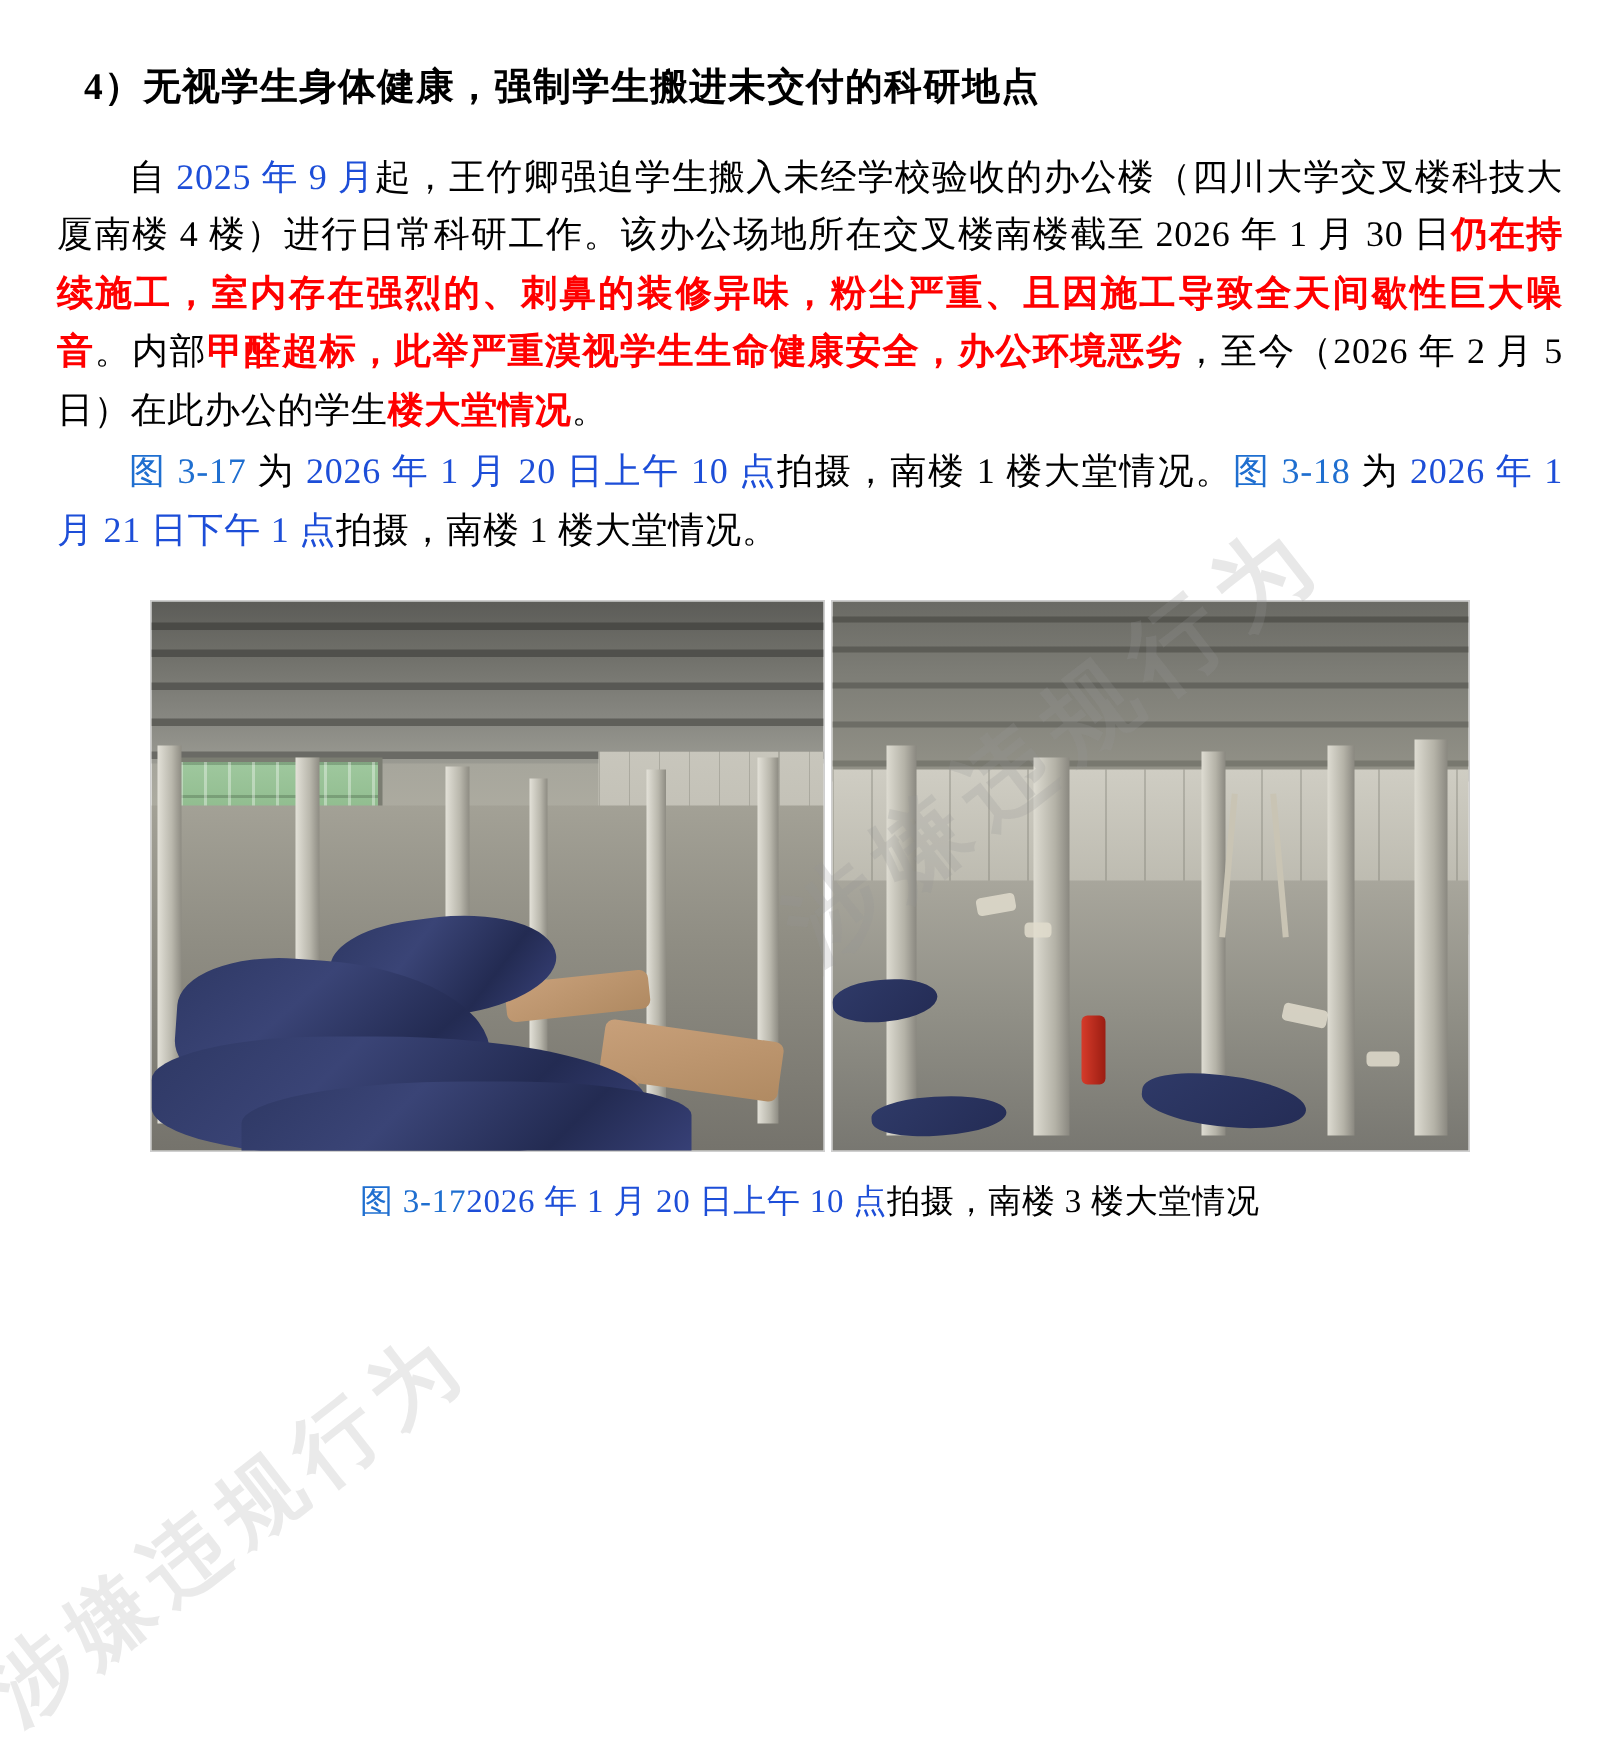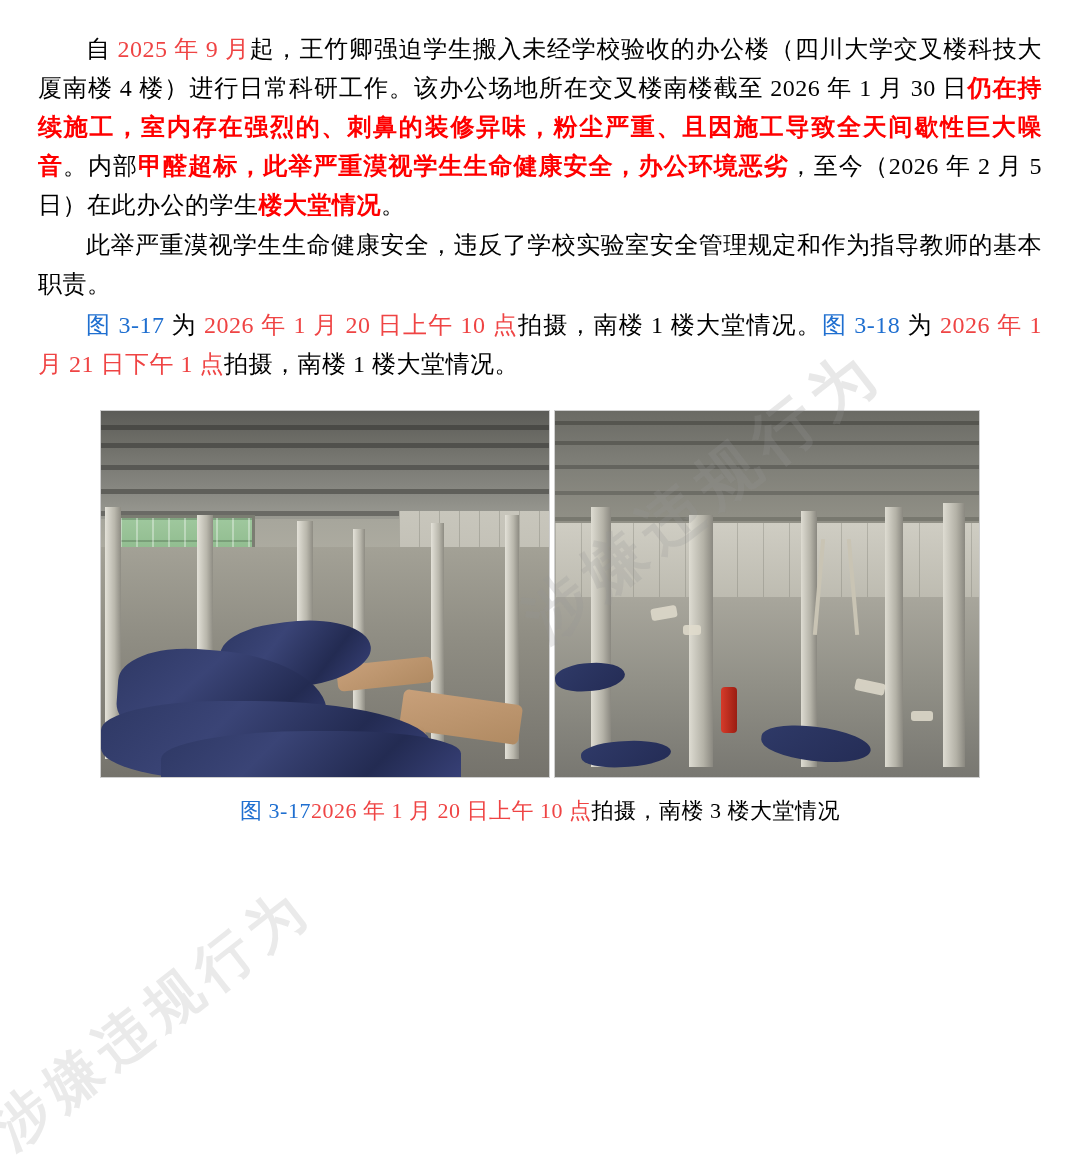--- a/index.html
+++ b/index.html
@@ -64,21 +64,21 @@
   p.para {
     font-size: 24px;
     line-height: 1.62;
     margin: 0 0 2px 0;
     text-align: justify;
     text-justify: inter-ideograph;
     text-indent: 2em;
     letter-spacing: 0.5px;
   }
   .red {
-    color: #ef4444;
+    color: #1d4ed8;
   }
   .red-bold {
     color: #ff0000;
     font-weight: bold;
   }
   .blue {
     color: #1f6fd0;
   }
   .figure-block {
     margin: 26px 0 0 0;
@@ -223,24 +223,24 @@
   }
 </style>
 </head>
 <body>
 
 <div class="page">
 
   <div class="watermark">涉嫌违规行为</div>
   <div class="watermark2">涉嫌违规行为</div>
 
+  <h1 class="heading">4）无视学生身体健康，强制学生搬进未交付的科研地点</h1>
 
   <p class="para"><span>自 </span><span class="red">2025 年 9 月</span><span>起，王竹卿强迫学生搬入未经学校验收的办公楼（四川大学交叉楼科技大厦南楼 4 楼）进行日常科研工作。该办公场地所在交叉楼南楼截至 2026 年 1 月 30 日</span><span class="red-bold">仍在持续施工，室内存在强烈的、刺鼻的装修异味，粉尘严重、且因施工导致全天间歇性巨大噪音</span><span>。内部</span><span class="red-bold">甲醛超标，此举严重漠视学生生命健康安全，办公环境恶劣</span><span>，至今（2026 年 2 月 5 日）在此办公的学生</span><span class="red-bold">楼大堂情况</span><span>。</span></p>
 
-  <p class="para">此举严重漠视学生生命健康安全，违反了学校实验室安全管理规定和作为指导教师的基本职责。</p>
 
   <p class="para"><span class="blue">图 3-17</span><span> 为 </span><span class="red">2026 年 1 月 20 日上午 10 点</span><span>拍摄，南楼 1 楼大堂情况。</span><span class="blue">图 3-18</span><span> 为 </span><span class="red">2026 年 1 月 21 日下午 1 点</span><span>拍摄，南楼 1 楼大堂情况。</span></p>
 
   <div class="figure-block">
 
 
     <div class="photo-pair">
 
       <div class="photo left">
         <div class="p1-bg"></div>

